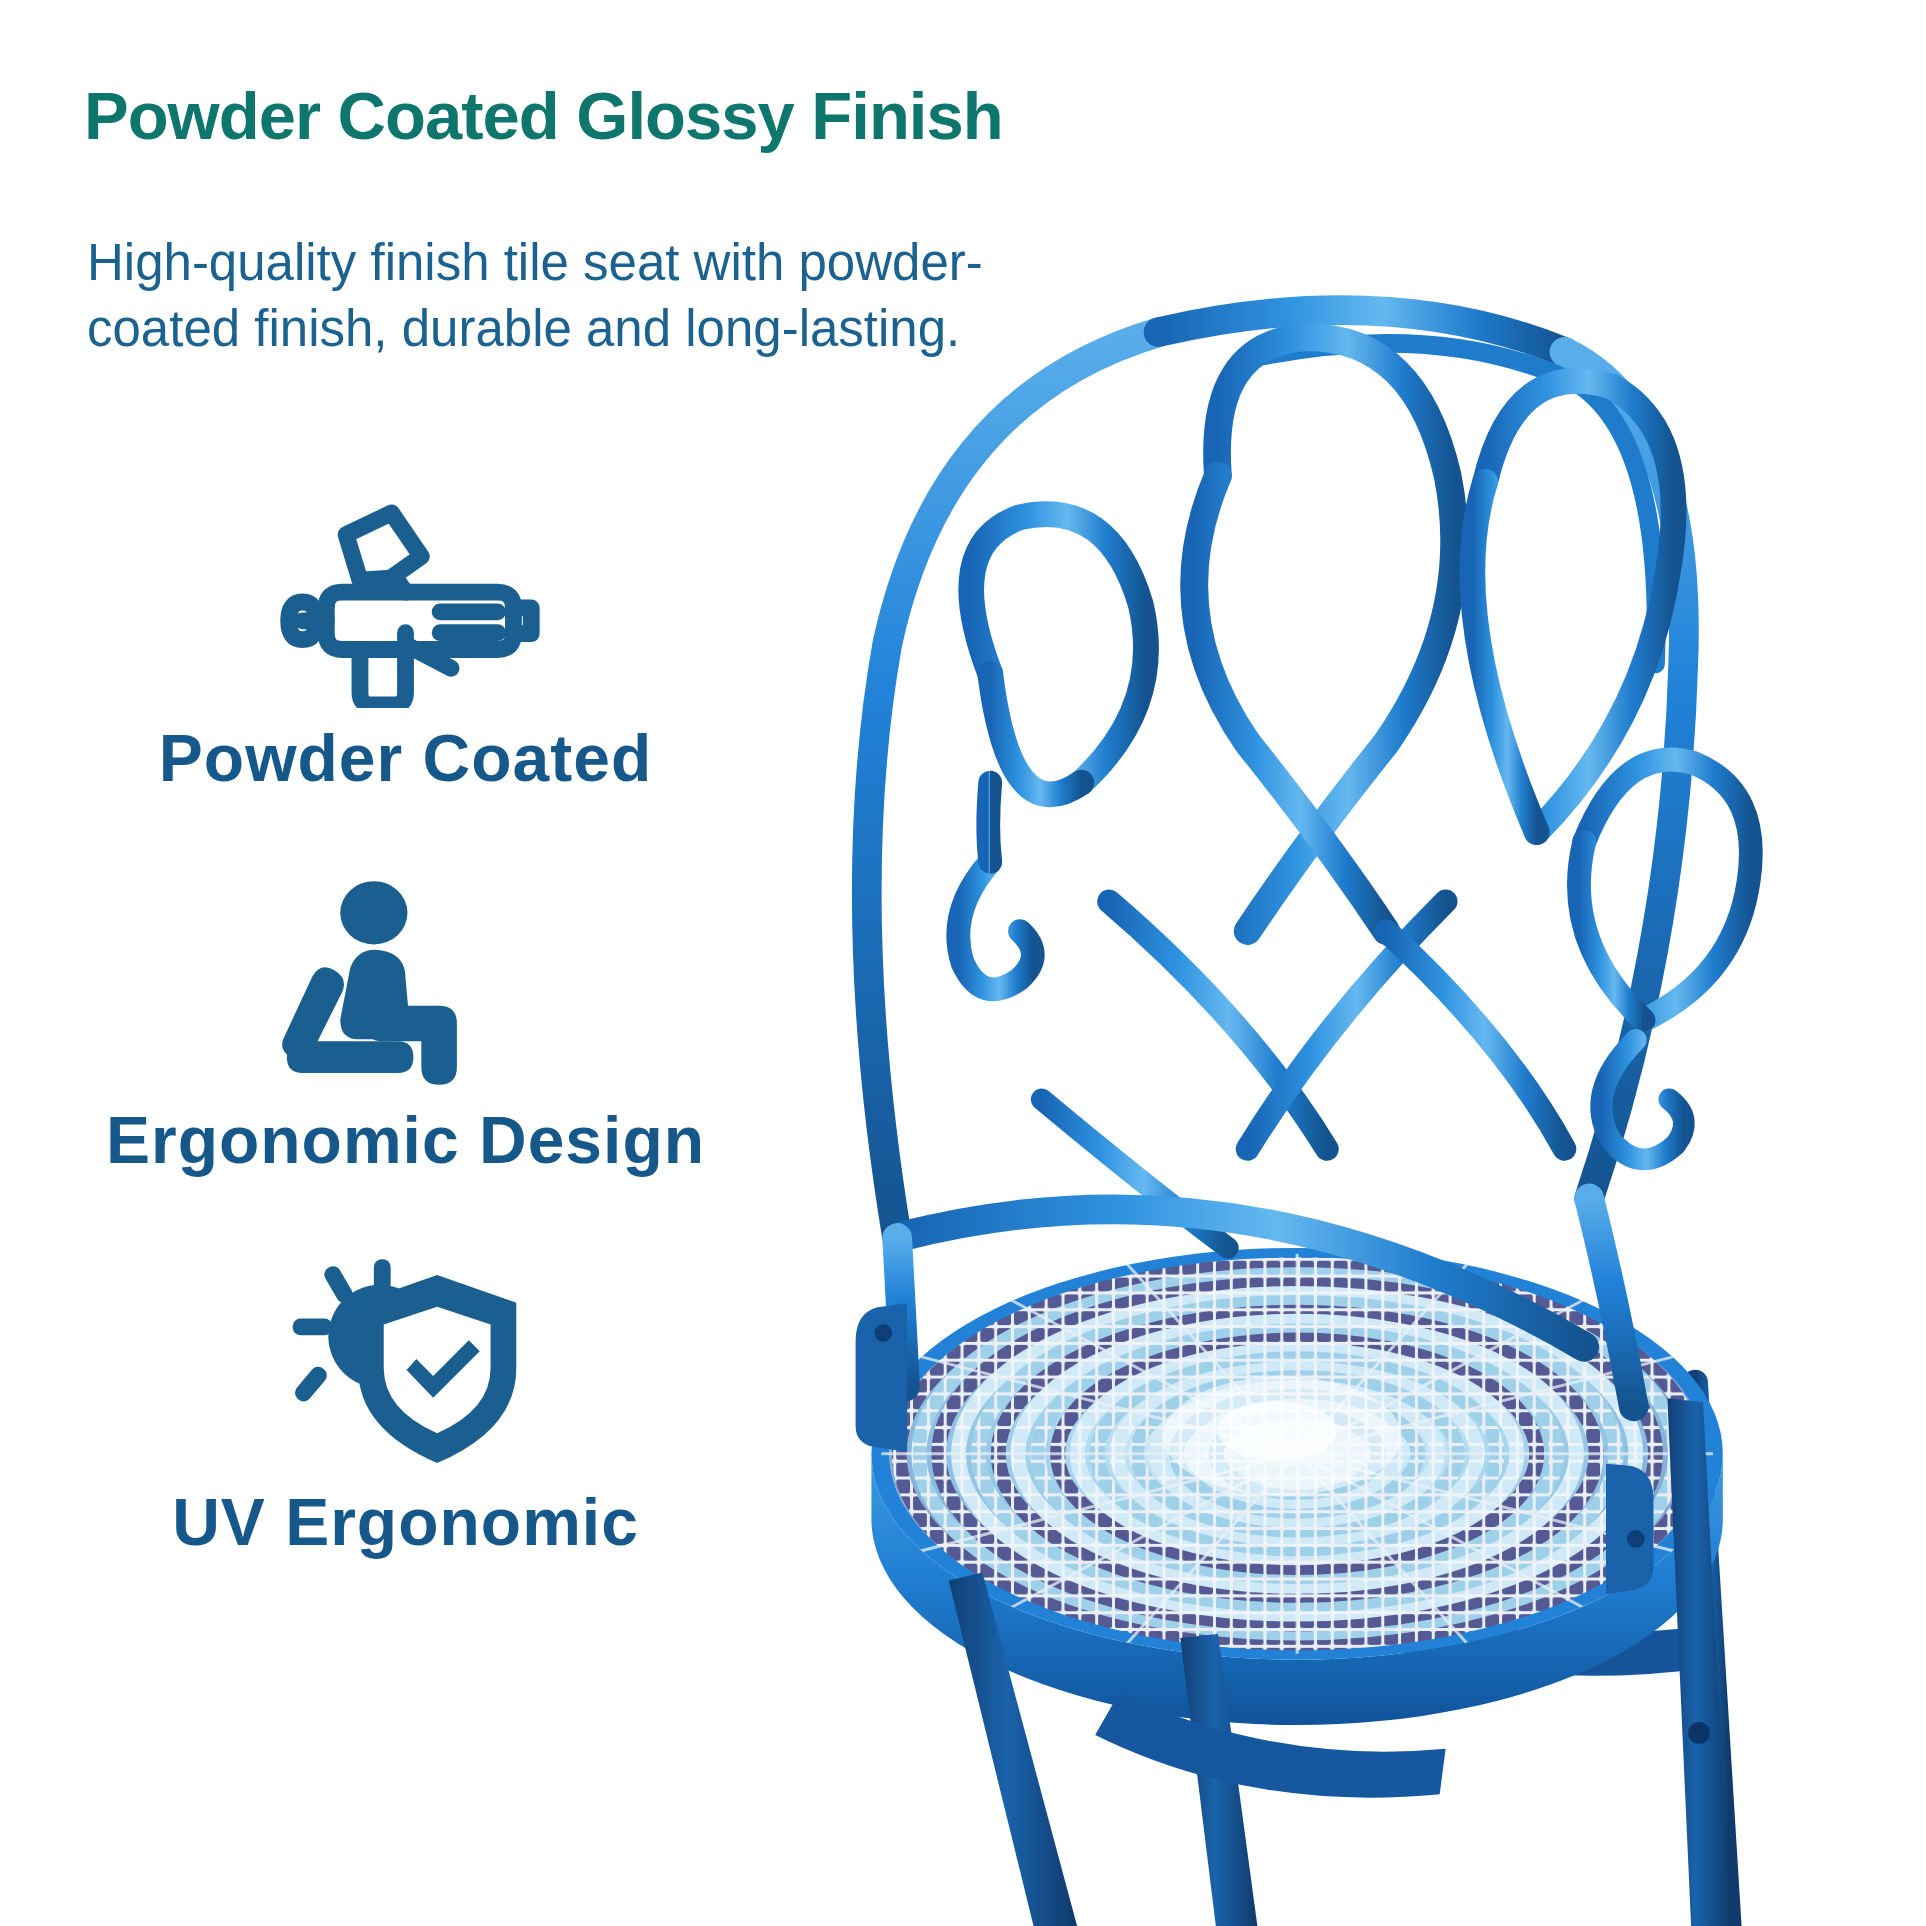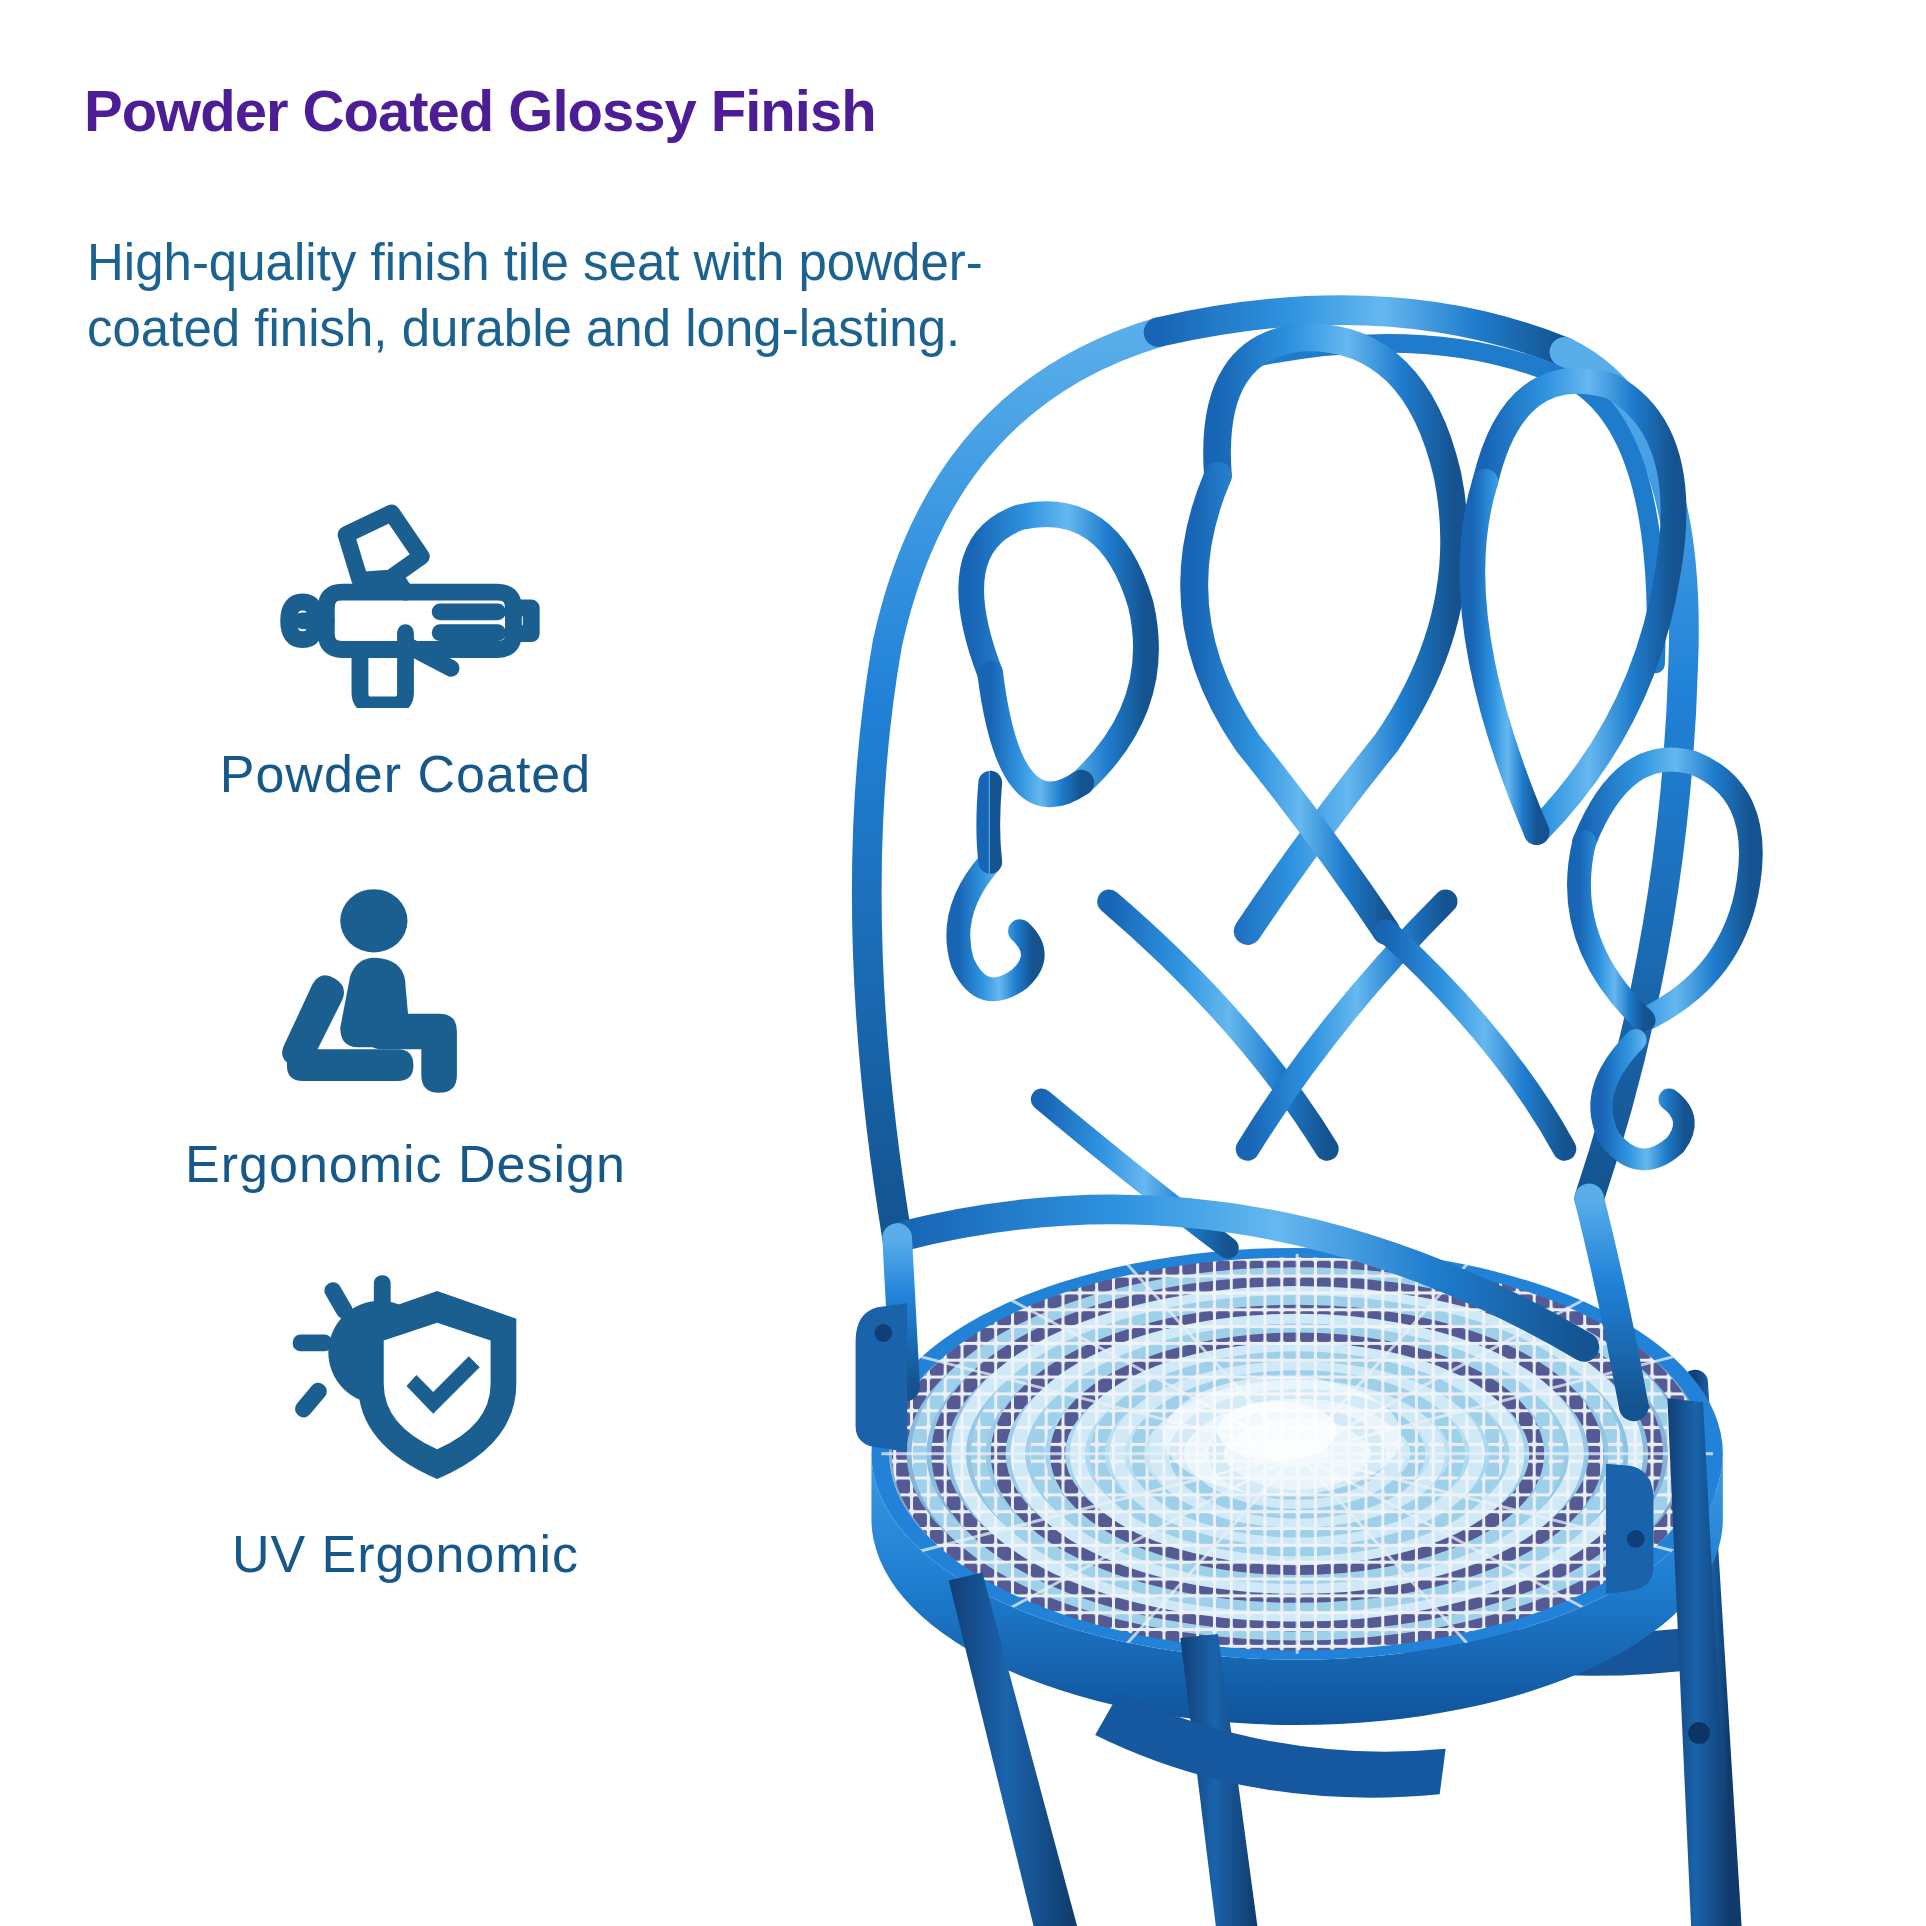--- a/index.html
+++ b/index.html
@@ -8,38 +8,38 @@
     background:#ffffff;
     font-family:"Liberation Sans", sans-serif;
     position:relative;
     overflow:hidden;
   }
   .canvas { position:absolute; inset:0; }
 
   
   .headline {
     position:absolute; left:84px; top:77px;
-    font-size:58px; font-weight:bold; letter-spacing:-1px;
-    color:#4c1d95; white-space:nowrap;
+    font-size:67px; font-weight:bold; letter-spacing:-1px;
+    color:#0f766e; white-space:nowrap;
   }
   .subhead {
     position:absolute; left:87px; top:230px;
     font-size:51px; line-height:1.30; color:#1b6290;
     max-width:921px; font-weight:400;
   }
 
   
   .features { position:absolute; left:59px; top:495px; width:693px; }
   .feature { position:relative; width:693px; text-align:center; }
   .feature + .feature { margin-top:81px; }
   .feat-icon { height:213px; display:flex; align-items:center; justify-content:center; }
   .feat-icon svg { display:block; }
   .feat-label {
-    margin-top:36px;
-    font-size:52px; color:#17588a; font-weight:400;
+    margin-top:12px;
+    font-size:66px; color:#17588a; font-weight:700;
     letter-spacing:1px;
   }
 
   
   .chair { position:absolute; left:693px; top:149px; width:1234px; height:1778px; }
   .chair svg { display:block; width:100%; height:100%; }
 </style>
 </head>
 <body>
 

